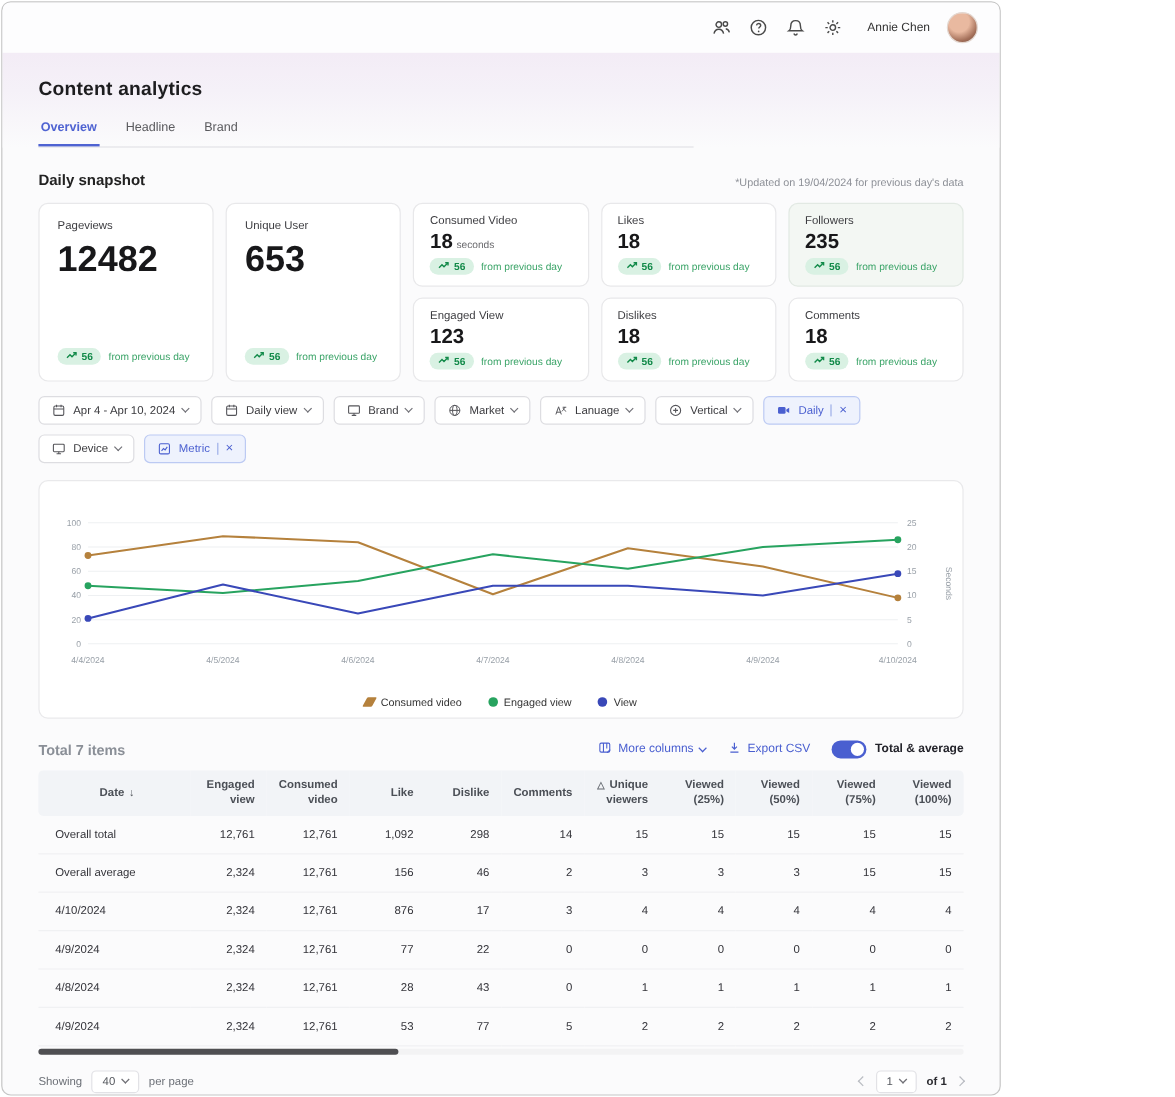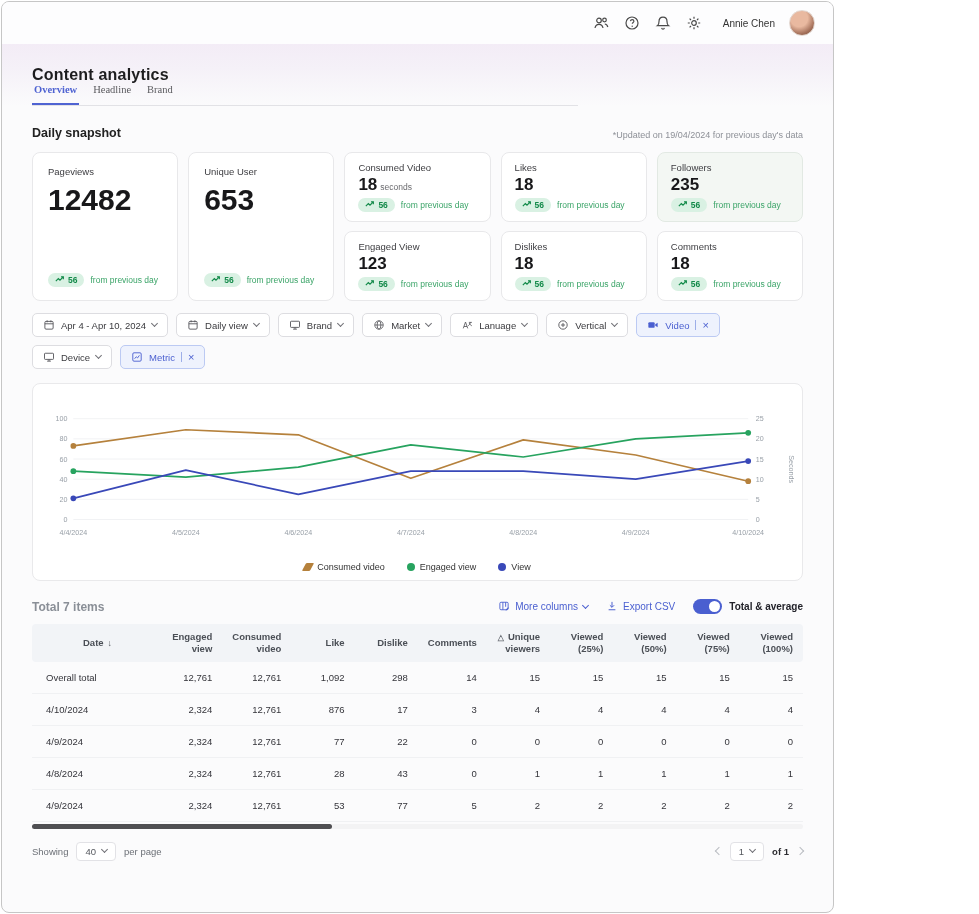--- a/index.html
+++ b/index.html
@@ -11,21 +11,21 @@
            padding:0 18px; gap:14px; }
   .tb-icon{ width:17px; height:17px; color:#4a4a4a; display:inline-flex; align-items:center;
             justify-content:center; cursor:pointer; background:none; border:none; }
   .tb-icon svg{ width:16px; height:16px; }
   .user-name{ font-size:10px; color:#333; margin-left:6px; }
   .avatar{ width:26px; height:26px; border-radius:50%; border:1px solid #e3d7d0;
            background:radial-gradient(circle at 38% 30%, #e9b9a0 0 38%, #a4705a 70%, #6c4636 100%); }
   
   .hero{ background:linear-gradient(180deg,#f3ecf6 0%,#f5f1f8 40%,#fbfbfc 100%); padding:22px 30px 0 30px; }
   .page-title{ font-size:16px; font-weight:bold; color:#1d1d1f; letter-spacing:.2px; }
-  .tabs{ display:flex; gap:12px; width:546px; border-bottom:1px solid #e2e2e6;font-family:Liberation Serif, serif; }
+  .tabs{ display:flex; gap:20px; margin-top:16px; width:546px; border-bottom:1px solid #e2e2e6; }
   .tab{ font-size:10.5px; color:#5a5a5e; padding:0 2px 8px 2px; cursor:pointer; border-bottom:2px solid transparent; }
   .tab.active{ color:#4f63d2; font-weight:bold; border-bottom:2px solid #4f63d2; }
   
   main{ padding:0 30px; }
   .section-head{ display:flex; justify-content:space-between; align-items:flex-end; margin-top:20px; }
   .section-title{ font-size:12.5px; font-weight:bold; color:#222; }
   .updated-note{ font-size:9px; color:#8d9097; }
   
   .cards-grid{ display:grid; grid-template-columns:repeat(5,1fr); grid-template-rows:70px 70px;
                gap:9px 10px; margin-top:12px; }
@@ -323,21 +323,21 @@
           <span>Vertical</span>
           <span class="chev"></span>
         </button>
         <button class="chip selected">
           <span style="display:inline-flex">
             <svg viewBox="0 0 16 16" fill="currentColor" stroke="none">
               <rect x="1.8" y="4.2" width="8.4" height="7.6" rx="1.6"></rect>
               <path d="M11 7l3.2-2v6L11 9z"></path>
             </svg>
           </span>
-          <span>Video</span>
+          <span>Daily</span>
           <span class="vbar"></span>
           <span class="close">×</span>
         </button>
         <button class="chip">
           <span style="display:inline-flex">
             <svg viewBox="0 0 16 16" fill="none" stroke="currentColor" stroke-width="1.2">
               <rect x="2" y="3" width="12" height="8.2" rx="1"></rect>
               <path d="M8 11.2v2.3M5.5 13.5h5"></path>
             </svg>
           </span>
@@ -462,20 +462,33 @@
             <td>1,092</td>
             <td>298</td>
             <td>14</td>
             <td>15</td>
             <td>15</td>
             <td>15</td>
             <td>15</td>
             <td>15</td>
           </tr>
           <tr>
+            <td>Overall average</td>
+            <td>2,324</td>
+            <td>12,761</td>
+            <td>156</td>
+            <td>46</td>
+            <td>2</td>
+            <td>3</td>
+            <td>3</td>
+            <td>3</td>
+            <td>15</td>
+            <td>15</td>
+          </tr>
+          <tr>
             <td>4/10/2024</td>
             <td>2,324</td>
             <td>12,761</td>
             <td>876</td>
             <td>17</td>
             <td>3</td>
             <td>4</td>
             <td>4</td>
             <td>4</td>
             <td>4</td>

